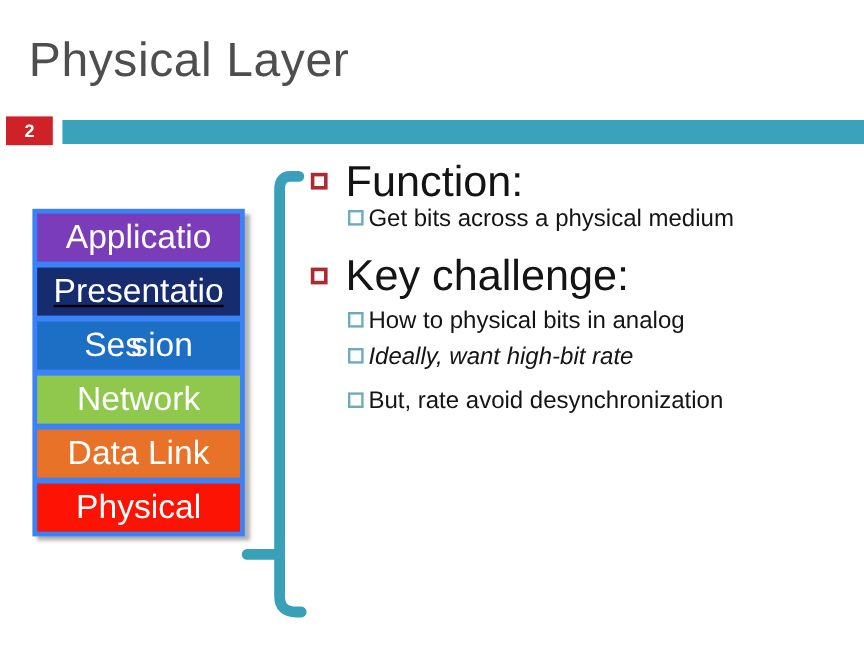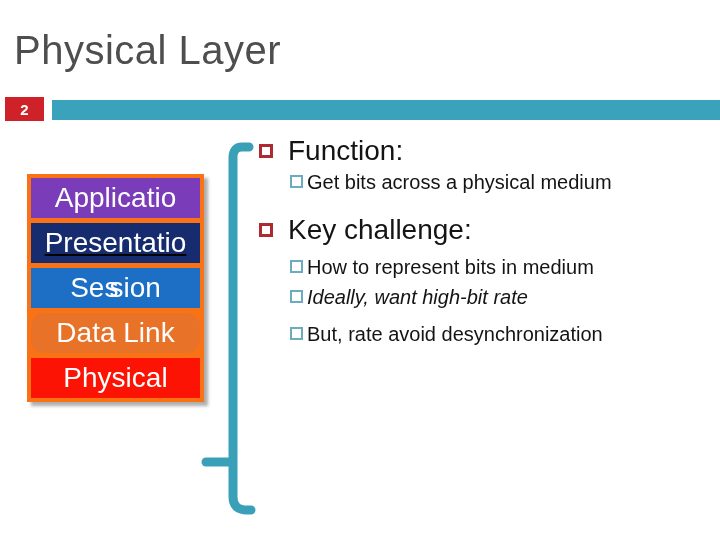--- a/index.html
+++ b/index.html
@@ -4,39 +4,39 @@
 <style>
   html,body { margin:0; padding:0; background:#ffffff; }
   .slide {
     position:relative; width:720px; height:540px; overflow:hidden;
     background:#ffffff;
     font-family:"Liberation Sans","DejaVu Sans",sans-serif;
   }
 
   
   .title {
-    position:absolute; left:14px; top:28px;
+    position:absolute; left:24px; top:28px;
     font-size:40px; font-weight:400; color:#4e4e4e;
     letter-spacing:0.5px; white-space:nowrap;
   }
   .page-badge {
     position:absolute; left:5px; top:97px; width:39px; height:24px;
     background:#ce2128; color:#ffffff;
     font-size:15px; font-weight:700;
     display:flex; align-items:center; justify-content:center;
   }
   .header-bar {
     position:absolute; left:52px; top:100px; width:668px; height:20px;
     background:#3aa2ba;
   }
 
   
   .layer-stack {
     position:absolute; left:27px; top:174px; width:177px;
-    background:#f97316; padding:4px;
+    background:#3b82f6; padding:4px;
     display:flex; flex-direction:column; gap:5px;
     box-shadow:4px 4px 3px rgba(110,110,110,0.55);
     box-sizing:border-box;
   }
   .layer-row {
     height:40px; display:flex; align-items:center; justify-content:center;
     overflow:hidden; white-space:nowrap;
   }
   .layer-label {
     color:#ffffff; font-size:28px; line-height:1; white-space:nowrap;
@@ -44,21 +44,21 @@
   .layer-label .overlap-part { margin-left:-0.32em; }
 
   
   .brace-svg { position:absolute; left:0; top:0; pointer-events:none; }
 
   
   .bullet-line {
     position:absolute; display:flex; align-items:center;
     color:#141414; white-space:nowrap;
   }
-  .bullet-line.lvl1 { left:259px; height:30px; font-size:28px; gap:15px; }
+  .bullet-line.lvl1 { left:259px; height:30px; font-size:36px; gap:15px; }
   .bullet-line.lvl2 { left:290px; height:25px; font-size:20px; gap:4px; }
   .bullet-square {
     flex:0 0 auto; width:8px; height:8px; background:#ffffff;
     display:inline-block; box-sizing:content-box;
   }
   .lvl1 .bullet-square { border:3px solid #ae2a33; }
   .lvl2 .bullet-square { border:2px solid #6cacbc; width:9px; height:9px; }
   .bullet-text { line-height:1; }
 </style>
 </head>
@@ -76,21 +76,24 @@
   <div class="layer-stack">
       <div class="layer-row" style="background: rgb(122, 60, 184);">
         <span class="layer-label">Applicatio</span>
       </div>
       <div class="layer-row" style="background: rgb(22, 44, 110); text-decoration: underline;">
         <span class="layer-label">Presentatio</span>
       </div>
       <div class="layer-row" style="background: rgb(28, 111, 197); align-items: center;">
         <span class="layer-label"><span>Ses</span><span class="overlap-part">sion</span></span>
       </div>
-      <div class="layer-row" style="background: rgb(233, 114, 41); border-radius: 13px;">
+      <div class="layer-row" style="background: rgb(143, 200, 77);">
+        <span class="layer-label">Network</span>
+      </div>
+      <div class="layer-row" style="background: rgb(233, 114, 41);">
         <span class="layer-label">Data Link</span>
       </div>
       <div class="layer-row" style="background: rgb(252, 19, 4);">
         <span class="layer-label">Physical</span>
       </div>
     </div>
 
   <svg class="brace-svg" width="720" height="540" viewBox="0 0 720 540">
     <path d="M249,147 H242 Q233,147 233,158 V497 Q233,510 247,510 H251" fill="none" stroke="#39a0b8" stroke-width="9" stroke-linecap="round"></path>
     <path d="M206,462 H231" fill="none" stroke="#39a0b8" stroke-width="9" stroke-linecap="round"></path>
@@ -104,21 +107,21 @@
       <div class="bullet-line lvl2" style="top: 169px;">
         <span class="bullet-square"></span>
         <span class="bullet-text">Get bits across a physical medium</span>
       </div>
       <div class="bullet-line lvl1" style="top: 215px; align-items: center;">
         <span class="bullet-square"></span>
         <span class="bullet-text">Key challenge:</span>
       </div>
       <div class="bullet-line lvl2" style="top: 254px;">
         <span class="bullet-square"></span>
-        <span class="bullet-text">How to represent bits in medium</span>
+        <span class="bullet-text">How to physical bits in analog</span>
       </div>
       <div class="bullet-line lvl2" style="top: 284px; font-style: italic;">
         <span class="bullet-square"></span>
         <span class="bullet-text">Ideally, want high-bit rate</span>
       </div>
       <div class="bullet-line lvl2" style="top: 321px;">
         <span class="bullet-square"></span>
         <span class="bullet-text">But, rate avoid desynchronization</span>
       </div>
     </div>

